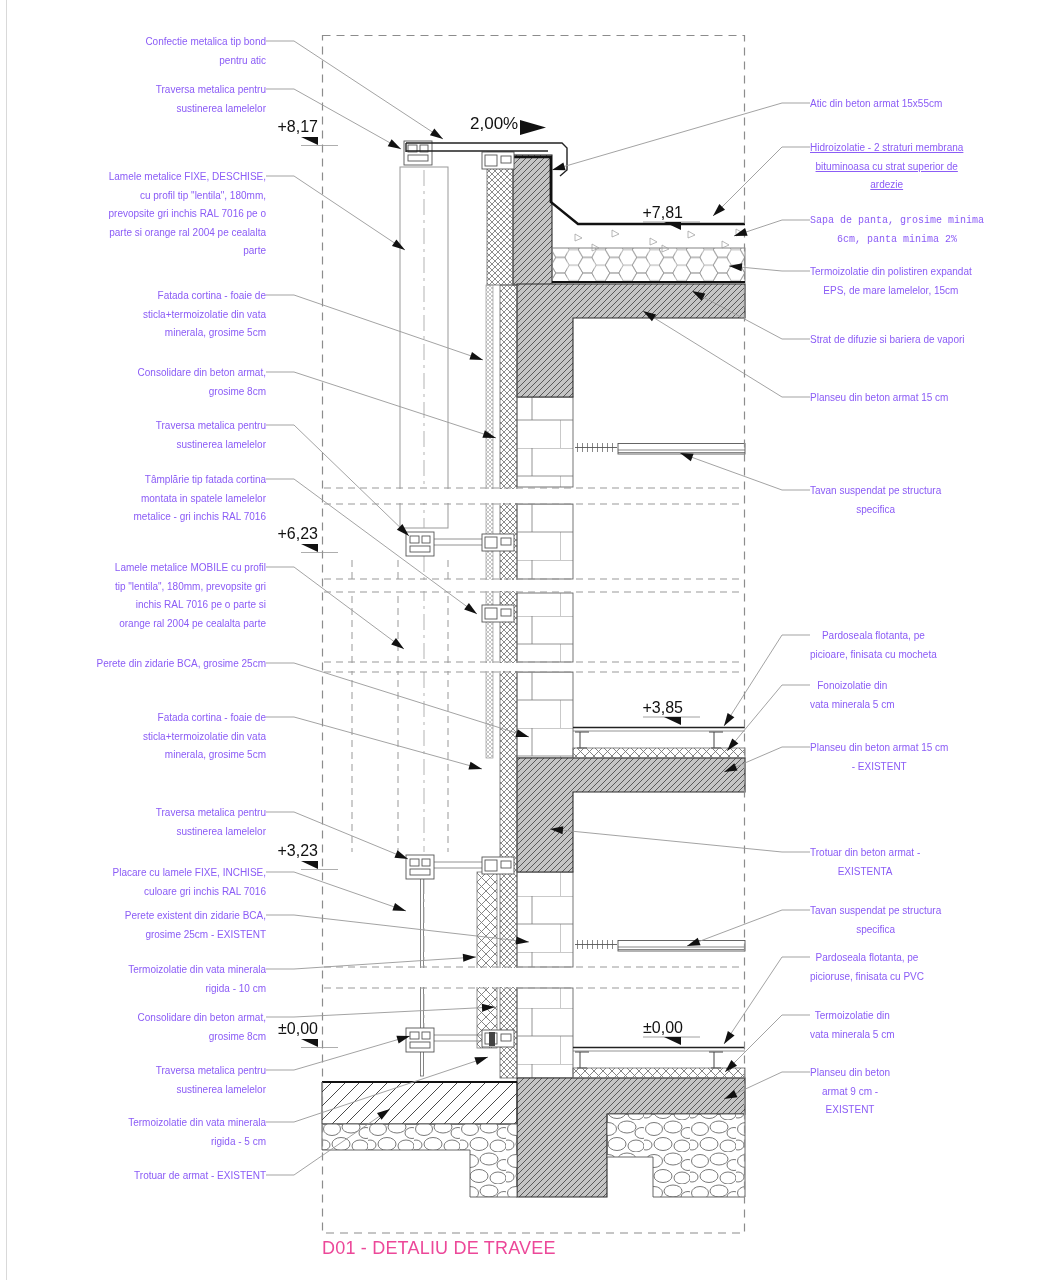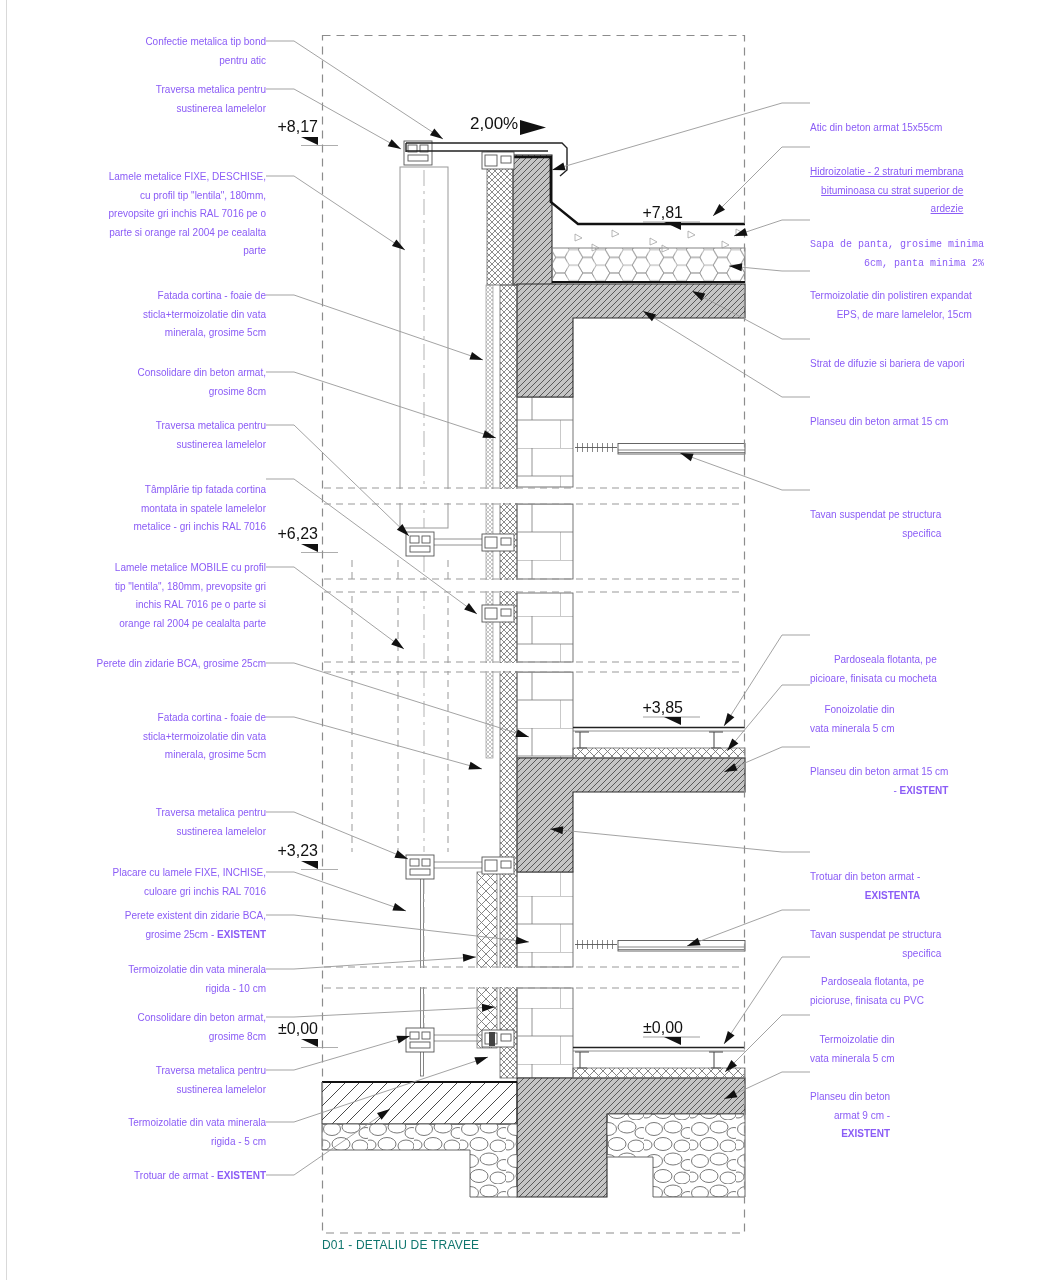--- a/index.html
+++ b/index.html
@@ -2,23 +2,23 @@
 <html><head>
 <meta charset="utf-8">
 <style>
   html,body{margin:0;padding:0;background:#fff;}
   #page{position:relative;width:1064px;height:1280px;background:#fff;overflow:hidden;
         font-family:"Liberation Sans",sans-serif;color:#111;}
   .edge{position:absolute;left:6px;top:0;width:1px;height:1280px;background:#d9d9d9;}
   svg#dwg{position:absolute;left:0;top:0;}
   .label{position:absolute;font-size:10px;line-height:18.5px;white-space:pre-line;color:#8b5cf6;}
   .label.left{right:798px;text-align:right;}
-  .label.right{left:810px;text-align:right;margin-top:24px;}
-  .label b{font-weight:bold;}
-  #title{position:absolute;left:322px;top:1238px;font-size:12px;color:#0f766e;letter-spacing:.2px;}
+  .label.right{left:810px;text-align:center;}
+  .label b{font-weight:normal;}
+  #title{position:absolute;left:322px;top:1238px;font-size:18px;color:#ec4899;letter-spacing:.2px;}
 </style>
 </head>
 <body>
 
 <div id="page">
   <div class="edge"></div>
 
   <svg id="dwg" width="1064" height="1280" viewBox="0 0 1064 1280">
     <defs>
       <pattern id="pConc" width="6" height="6" patternUnits="userSpaceOnUse">
@@ -301,21 +301,21 @@
 prevopsite gri inchis RAL 7016 pe o
 parte si orange ral 2004 pe cealalta
 parte</span></div>
       <div class="label left" style="top: 287px;"><span>Fatada cortina - foaie de
 sticla+termoizolatie din vata
 minerala, grosime 5cm</span></div>
       <div class="label left" style="top: 364px;"><span>Consolidare din beton armat,
 grosime 8cm</span></div>
       <div class="label left" style="top: 417px;"><span>Traversa metalica pentru
 sustinerea lamelelor</span></div>
-      <div class="label left" style="top: 481px;"><span>Tâmplărie tip fatada cortina
+      <div class="label left" style="top: 471px;"><span>Tâmplărie tip fatada cortina
 montata in spatele lamelelor
 metalice - gri inchis RAL 7016</span></div>
       <div class="label left" style="top: 559px;"><span>Lamele metalice MOBILE cu profil
 tip "lentila", 180mm,  prevopsite gri
 inchis RAL 7016 pe o parte si
 orange ral 2004 pe cealalta parte</span></div>
       <div class="label left" style="top: 655px;"><span>Perete din zidarie BCA, grosime 25cm</span></div>
       <div class="label left" style="top: 709px;"><span>Fatada cortina - foaie de
 sticla+termoizolatie din vata
 minerala, grosime 5cm</span></div>

